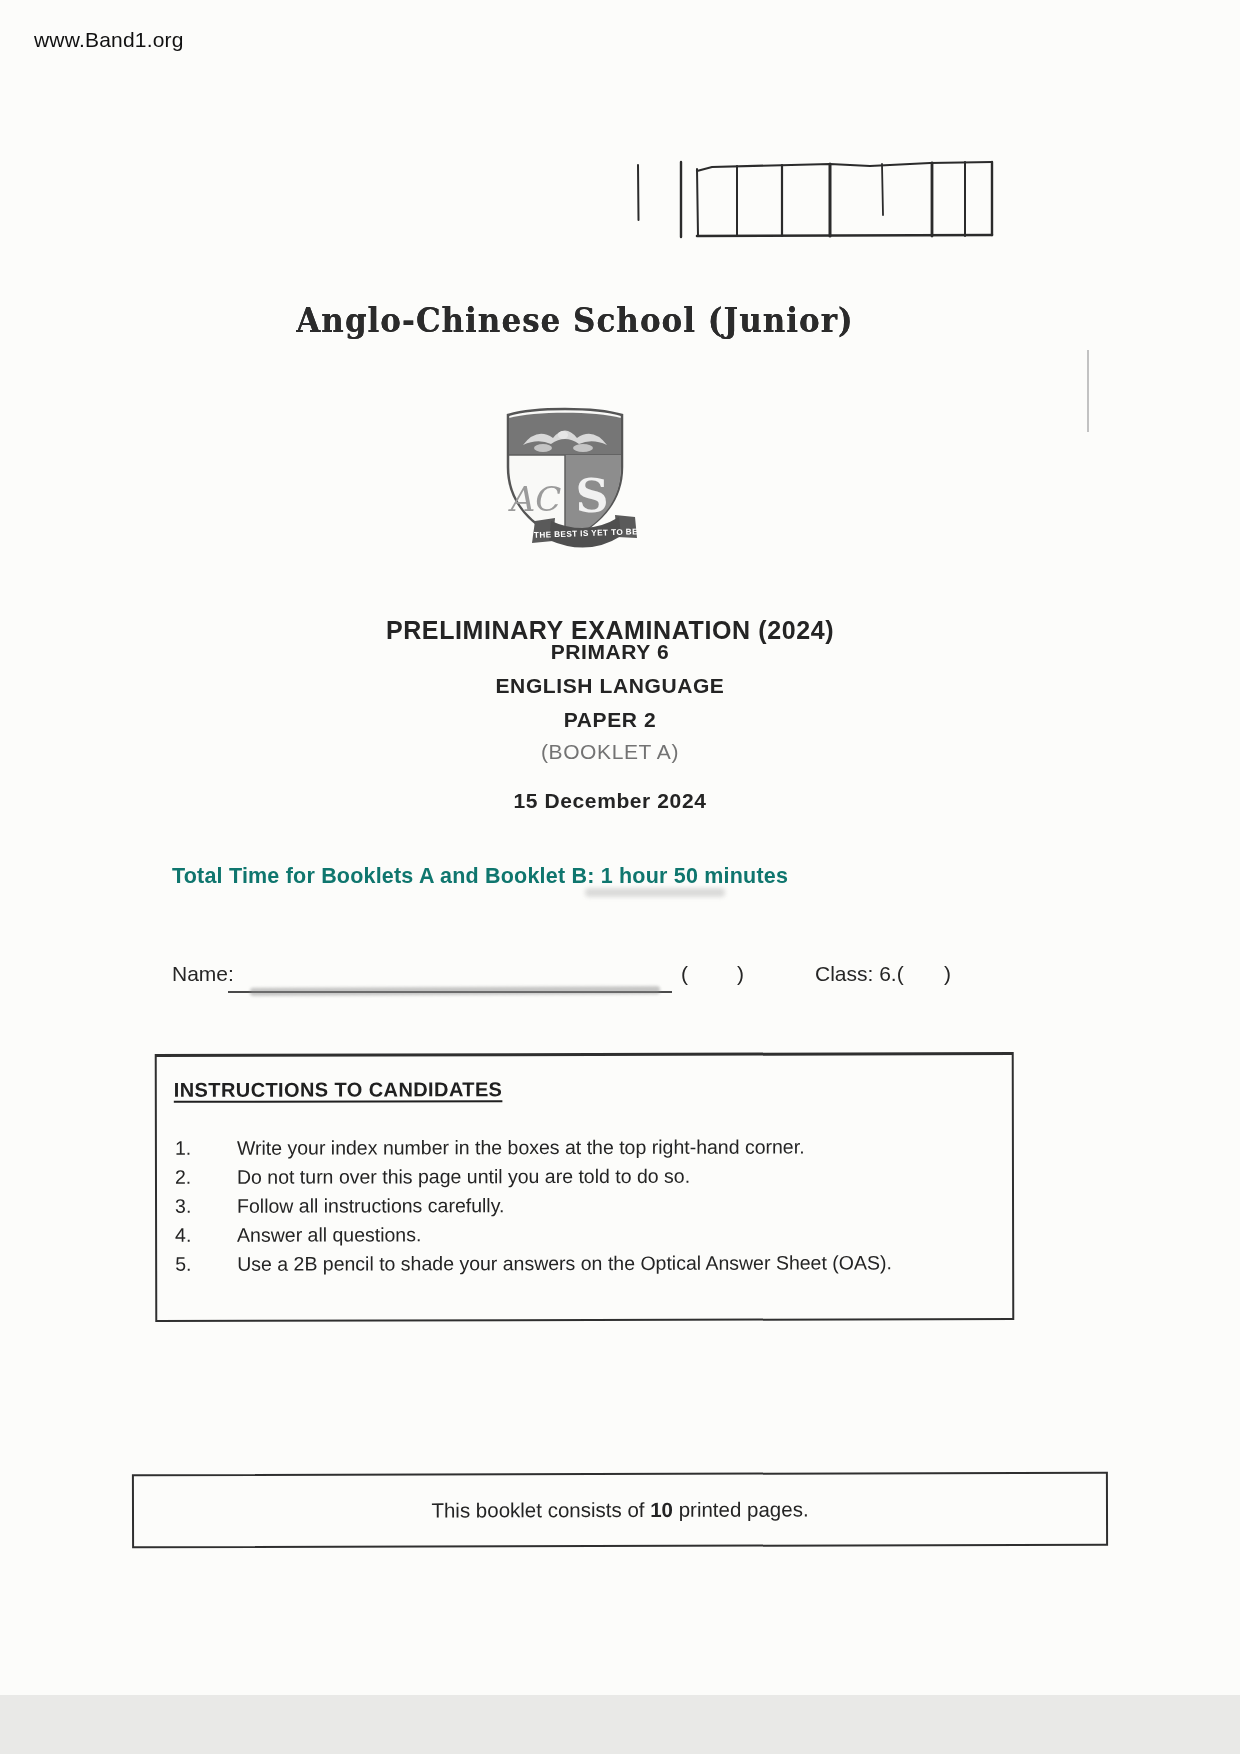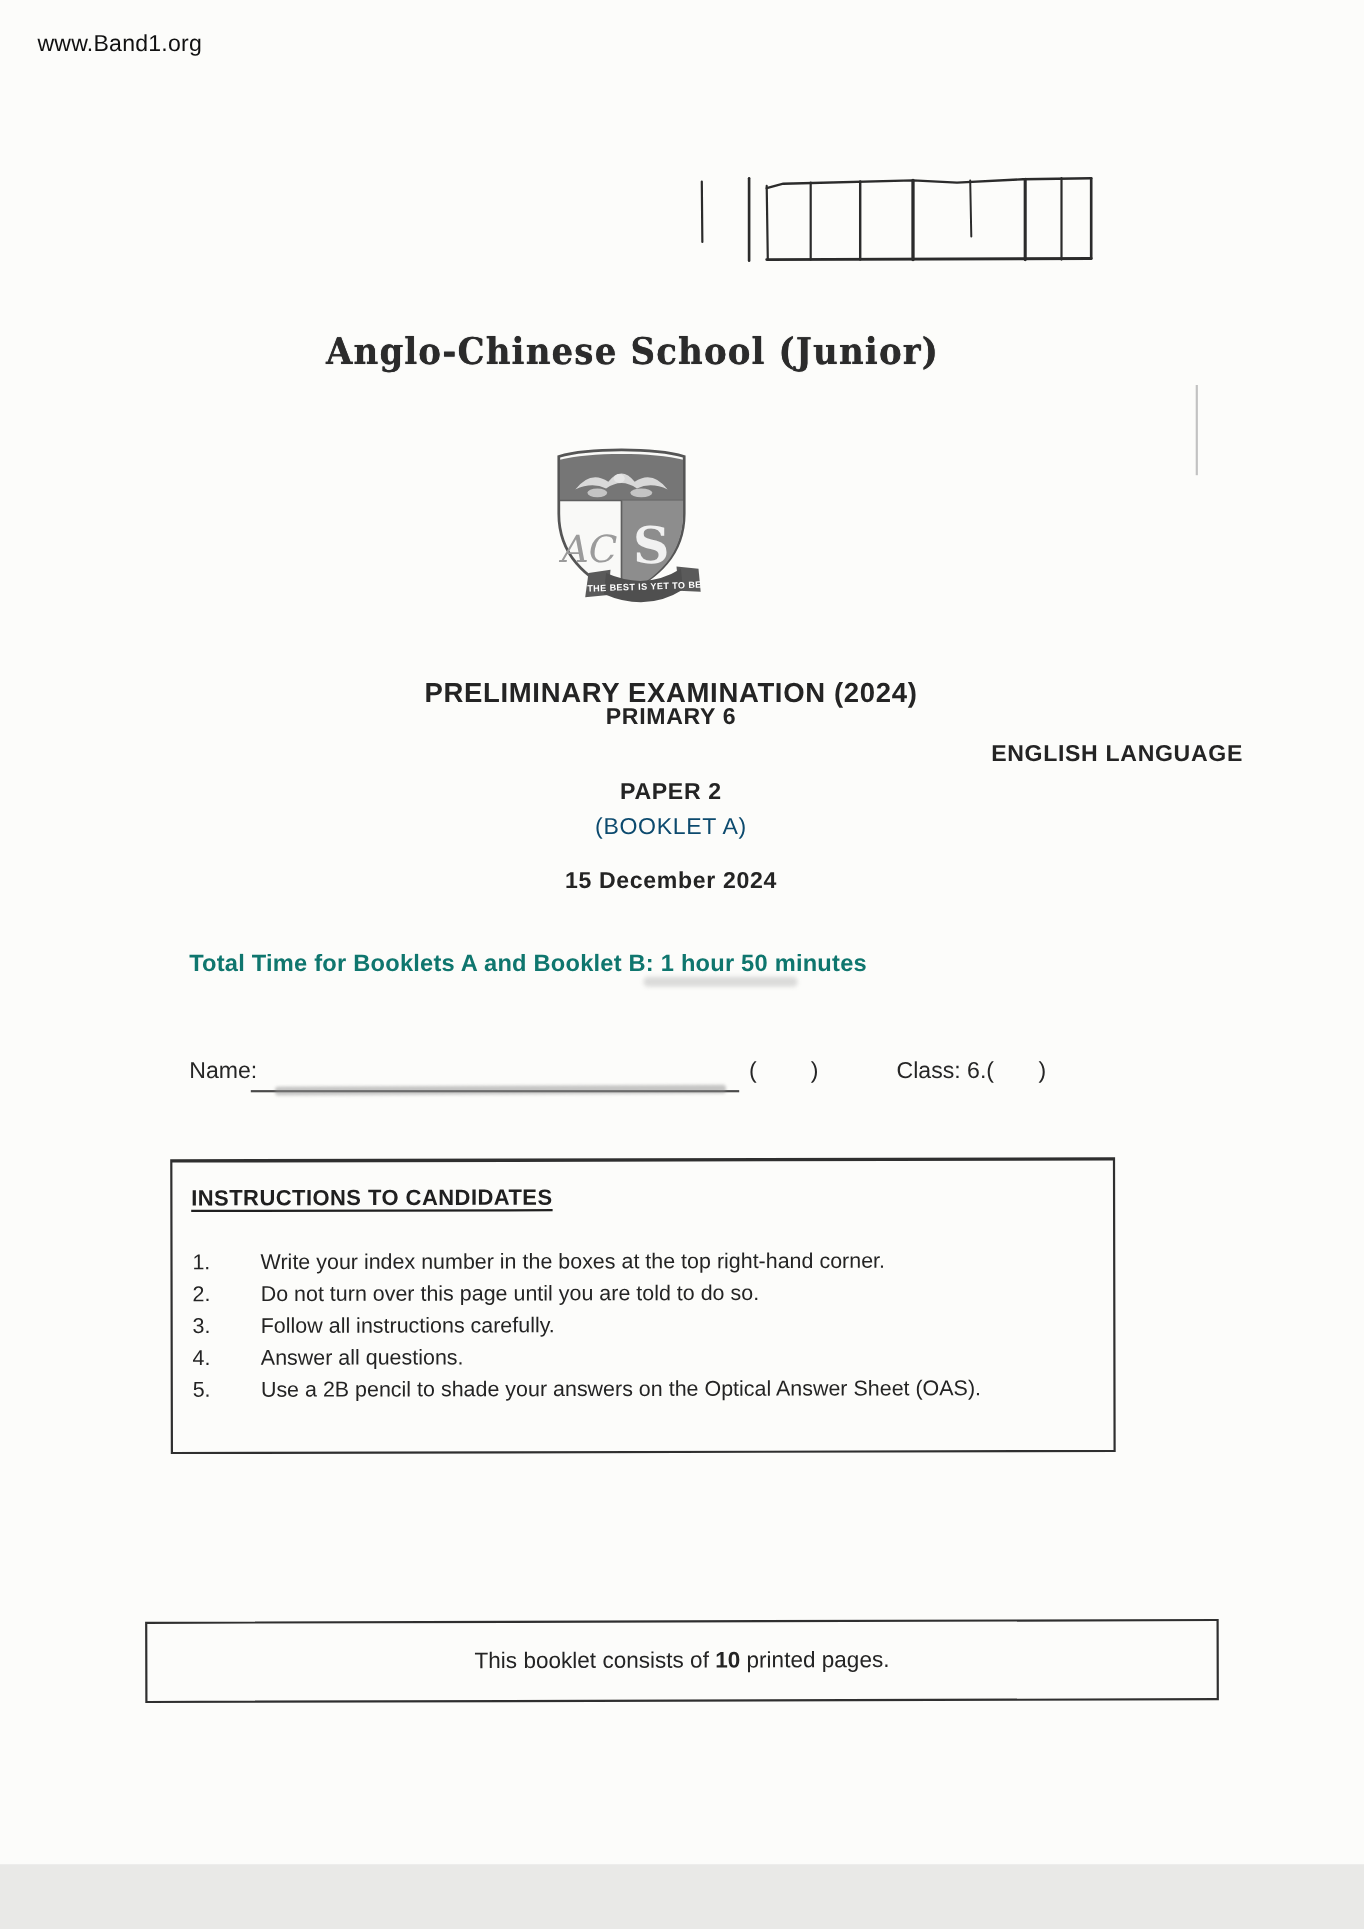--- a/index.html
+++ b/index.html
@@ -36,23 +36,23 @@
   
   .title-line{
     left:90px;width:1040px;
     text-align:center;
     font-weight:bold;
     color:#242424;
     letter-spacing:.6px;
   }
   #exam-title{top:576px;font-size:25px;margin-top:40px;}
   #level-title{top:640px;font-size:21px;}
-  #subject-title{top:674px;font-size:21px;text-align:right;}
+  #subject-title{top:674px;font-size:21px;}
   #paper-title{top:708px;font-size:21px;}
-  #booklet-title{top:740px;font-size:21px;font-weight:normal;color:#0c4a6e;}
+  #booklet-title{top:740px;font-size:21px;font-weight:normal;color:#737373;}
   #date-line{top:789px;font-size:21px;}
 
   #total-time{
     left:172px;top:864px;
     font-size:21.5px;font-weight:bold;color:#0f766e;
     letter-spacing:.2px;
     text-align:right;
   }
   #time-smudge{
     left:585px;top:888px;width:140px;height:9px;

